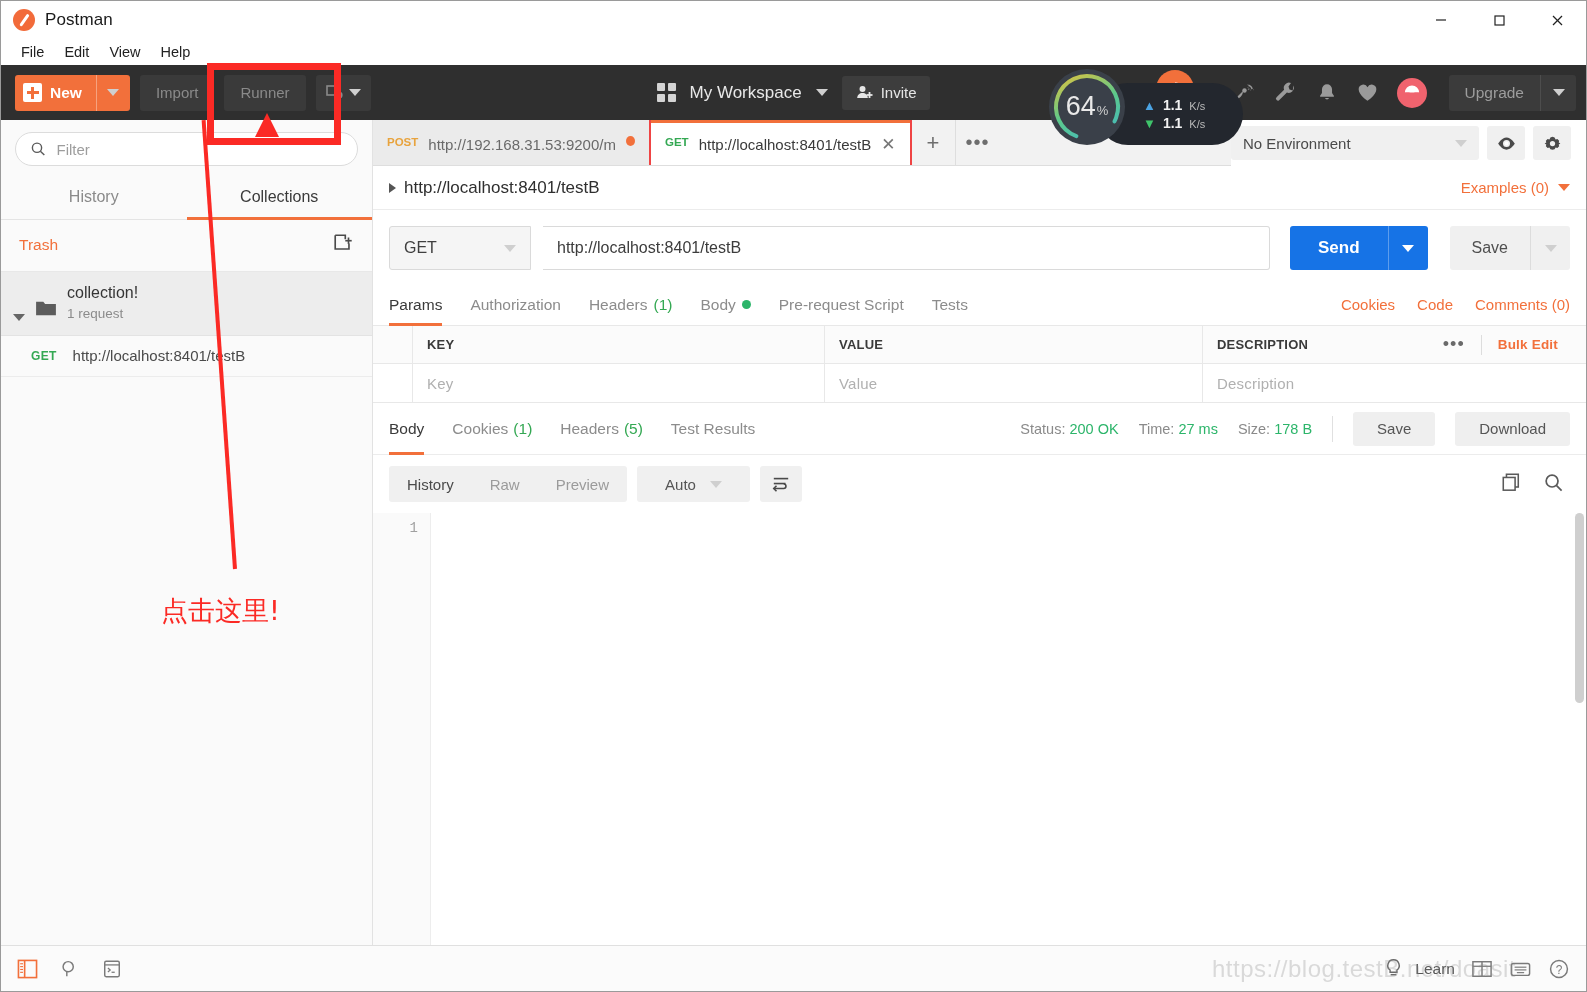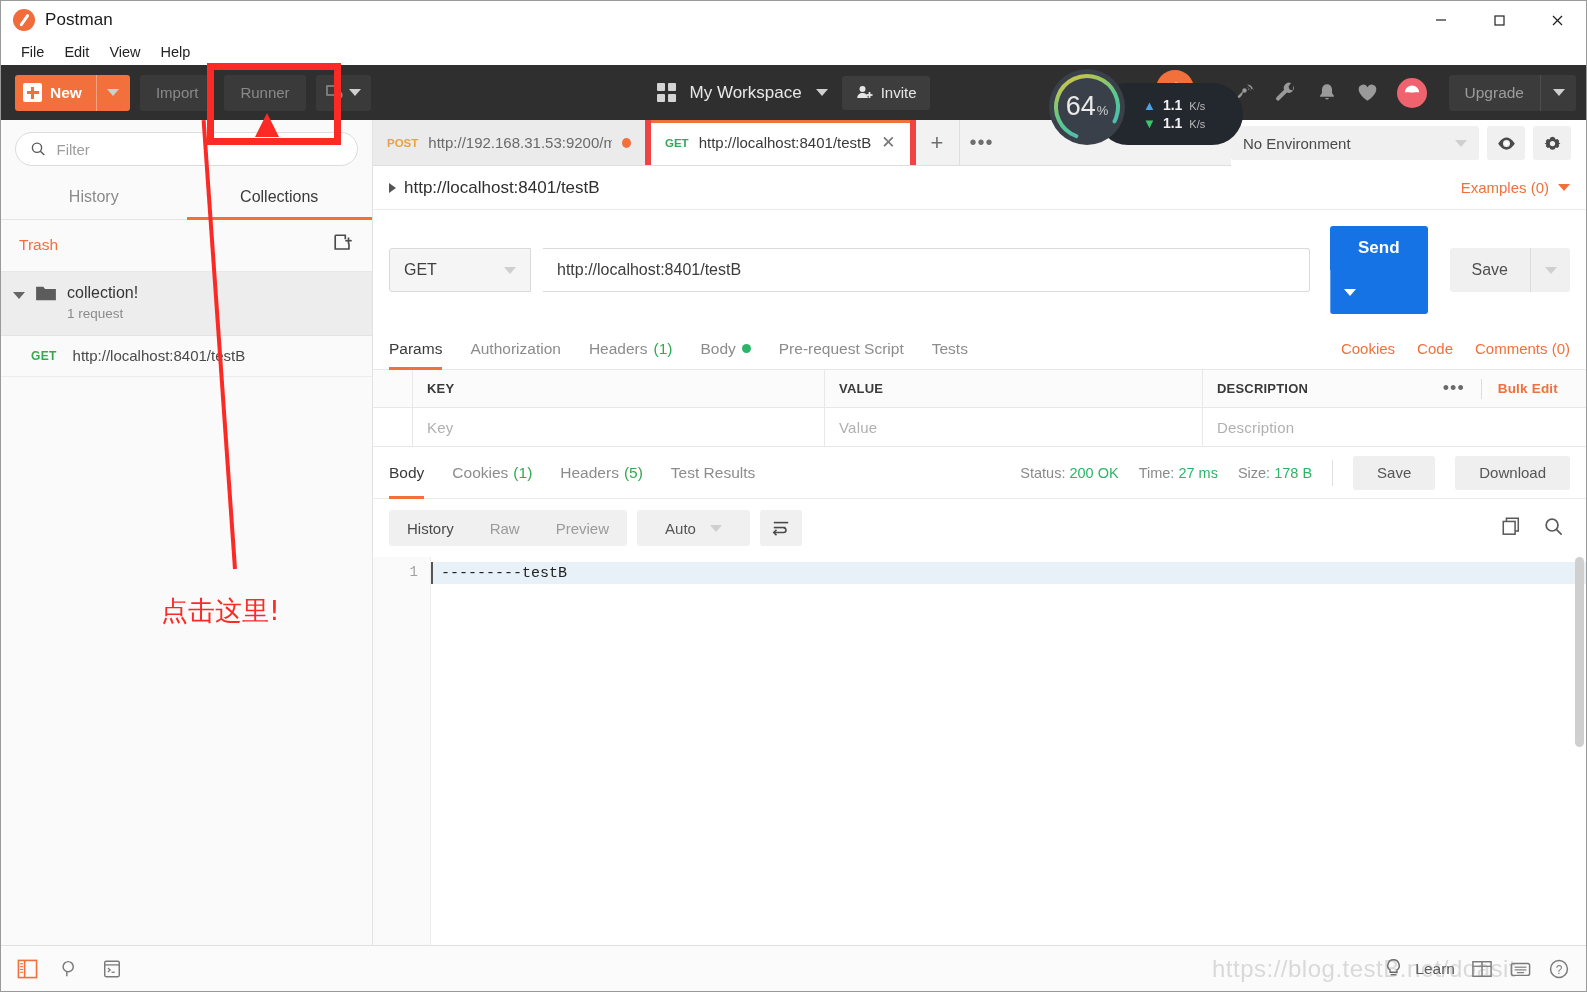--- a/index.html
+++ b/index.html
@@ -173,21 +173,21 @@
     content: ""; position: absolute; left: 0; right: 0; bottom: -1px;
     height: 3px; background: #f2703b;
   }
   .trash-row {
     display: flex; align-items: center; justify-content: space-between;
     padding: 12px 18px 13px 18px;
     border-bottom: 1px solid #e8e8e8;
   }
   .trash-lbl { color: #f2703b; font-size: 15.5px; cursor: pointer; }
   .coll-row {
-    display: flex; align-items: flex-start; gap: 10px;
+    display: flex; align-items: flex-end; gap: 10px;
     padding: 12px 16px 14px 12px;
     background: #ededed; cursor: pointer;
     border-bottom: 1px solid #e3e3e3;
   }
   .tri {
     width: 0; height: 0; margin-top: 8px;
     border-left: 6px solid transparent; border-right: 6px solid transparent;
     border-top: 7px solid #666;
   }
   .coll-name { font-size: 16px; color: #353535; }
@@ -202,23 +202,23 @@
   .req-url { font-size: 15px; color: #4a4a4a; }
 
   
   .main { flex: 1; display: flex; flex-direction: column; min-width: 0; background: #fff; }
 
   .tabstrip {
     height: 46px; min-height: 46px; display: flex; align-items: stretch;
     background: #f2f2f2; border-bottom: 1px solid #dedede;
   }
   .rtab {
-    display: flex; align-items: center; gap: 10px;
+    display: flex; align-items: flex-start; gap: 10px;
     padding: 16px 14px; font-size: 15px; color: #6a6a6a;
-    border-right: 6px solid #ef4444; background: #ebebeb;
+    border-right: 2px solid #ef4444; background: #ebebeb;
     max-width: 278px; cursor: pointer; position: relative;
   }
   .rtab.active { background: #fff; color: #3a3a3a; }
   .rtab.active::before {
     content: ""; position: absolute; left: 0; right: 0; top: 0; height: 3px; background: #f2703b;
   }
   .rtab .m { font-size: 11.5px; font-weight: bold; }
   .rtab .m.post { color: #e8a33d; }
   .rtab .m.get { color: #34a853; }
   .rtab .u { white-space: nowrap; overflow: hidden; text-overflow: clip; }
@@ -270,21 +270,21 @@
     background: #f5f5f5; display: flex; align-items: center; justify-content: space-between;
     padding: 0 14px; font-size: 16px; color: #3f3f3f; cursor: pointer;
   }
   .url-input {
     flex: 1; height: 44px; border: 1px solid #dadada; border-left: 0; border-radius: 0 3px 3px 0;
     padding: 0 14px; font-size: 16px; color: #3c3c3c; outline: 0;
     font-family: inherit; background: #fff;
   }
   .send-wrap {
     display: flex; background: #1673e6; border-radius: 3px; overflow: hidden;
-    margin-left: 8px; cursor: pointer; flex-direction: column;
+    margin-left: 8px; cursor: pointer;
   }
   .send-wrap .s-lbl {
     color: #fff; font-size: 17px; font-weight: bold; padding: 0 28px;
     height: 44px; display: flex; align-items: center;
   }
   .send-wrap .s-car {
     width: 40px; height: 44px; display: flex; align-items: center; justify-content: center;
     border-left: 1px solid rgba(255,255,255,.3);
   }
   .save-wrap {
@@ -822,21 +822,20 @@
             </svg>
           </span>
         </div>
       </div>
 
       <div class="codearea">
         <div class="gutter">
           <span>1</span>
         </div>
         <div class="codebody">
-          <div class="codeline">---------testB</div>
           <div class="vscroll"></div>
         </div>
       </div>
 
     </div>
   </div>
 
   <div class="footer">
     <div class="f-left">
       <span class="f-icon">

